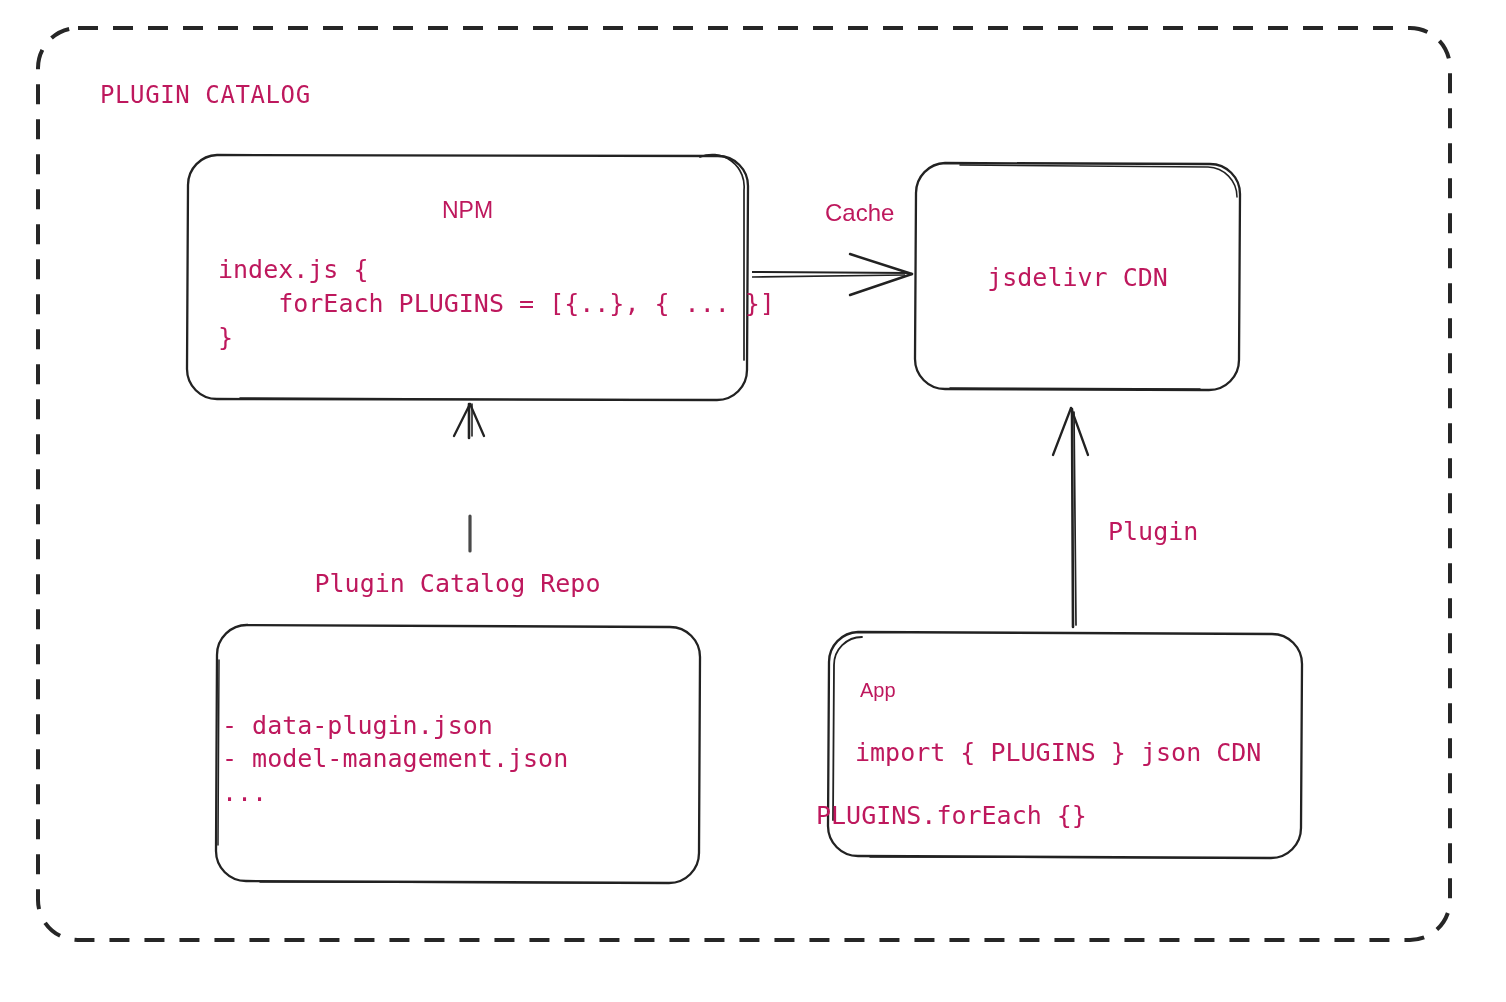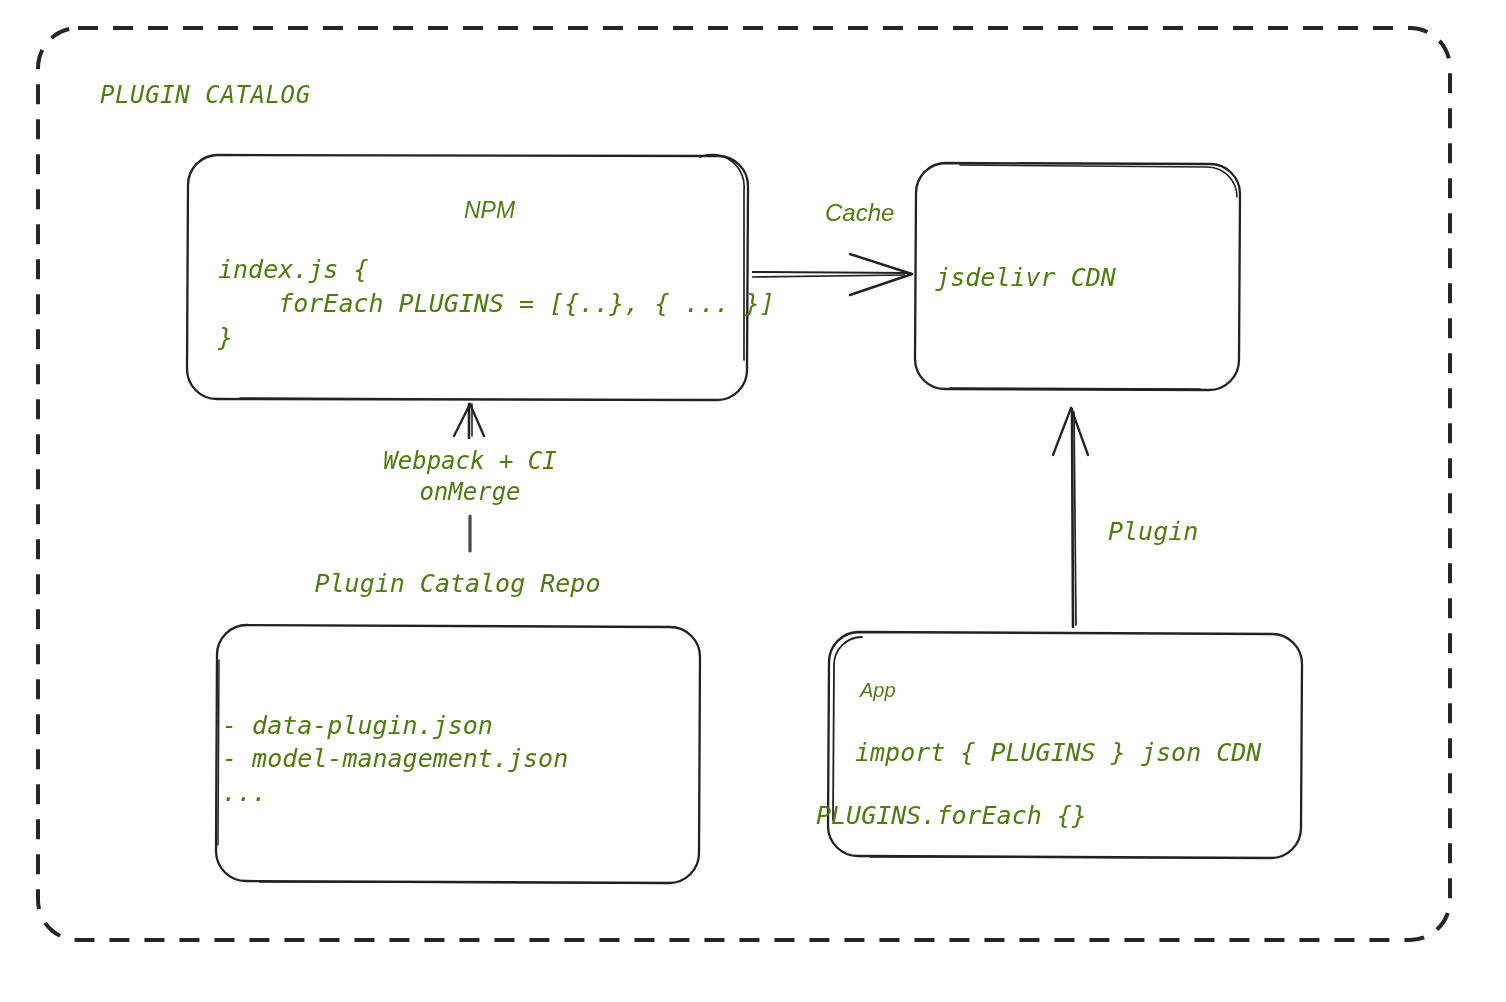--- a/index.html
+++ b/index.html
@@ -21,47 +21,46 @@
     position: absolute;
     left: 0;
     top: 0;
     width: 1506px;
     height: 1002px;
     pointer-events: none;
   }
   .txt {
     position: absolute;
     white-space: pre;
-    color: #4d7c0f;
+    color: #be185d;
     line-height: 1.28;
-    font-style: italic;
   }
   .mono {
     font-family: "DejaVu Sans Mono", "Liberation Mono", monospace;
   }
   .sans {
     font-family: "Liberation Sans", "DejaVu Sans", sans-serif;
   }
 
   
   #group-title {
     left: 100px;
     top: 80px;
     font-size: 24px;
     letter-spacing: 0.6px;
   }
   #npm-title {
     left: 187px; top: 196px; width: 561px;
-    text-align: center; font-size: 23px; padding-left: 22px;
+    text-align: center; font-size: 23px;
   }
   #npm-code {
     left: 218px; top: 253px; font-size: 25px; line-height: 1.36;
   }
   #cdn-title {
-    left: 863px; top: 262px; width: 325px;
+    left: 915px; top: 262px; width: 325px;
     text-align: center; font-size: 25px;
   }
   #repo-caption {
     left: 215px; top: 568px; width: 485px;
     text-align: center; font-size: 25px;
   }
   #repo-code {
     left: 222px; top: 709px; font-size: 25px; line-height: 1.33;
   }
   #app-title { left: 860px; top: 678px; font-size: 20px; }
@@ -144,17 +143,15 @@
   <div class="txt mono" id="repo-code">- data-plugin.json
 - model-management.json
 ...</div>
   <div class="txt mono" id="repo-caption">Plugin Catalog Repo</div>
 
   <div class="txt sans" id="app-title">App</div>
   <div class="txt mono" id="app-code-1">import { PLUGINS } json CDN</div>
   <div class="txt mono" id="app-code-2">PLUGINS.forEach {}</div>
 
   <div class="txt sans" id="cache-label">Cache</div>
-  <div class="txt mono" id="build-label">Webpack + CI
-onMerge</div>
   <div class="txt mono" id="import-label">Plugin</div>
 
 </div>
 
 </body></html>

